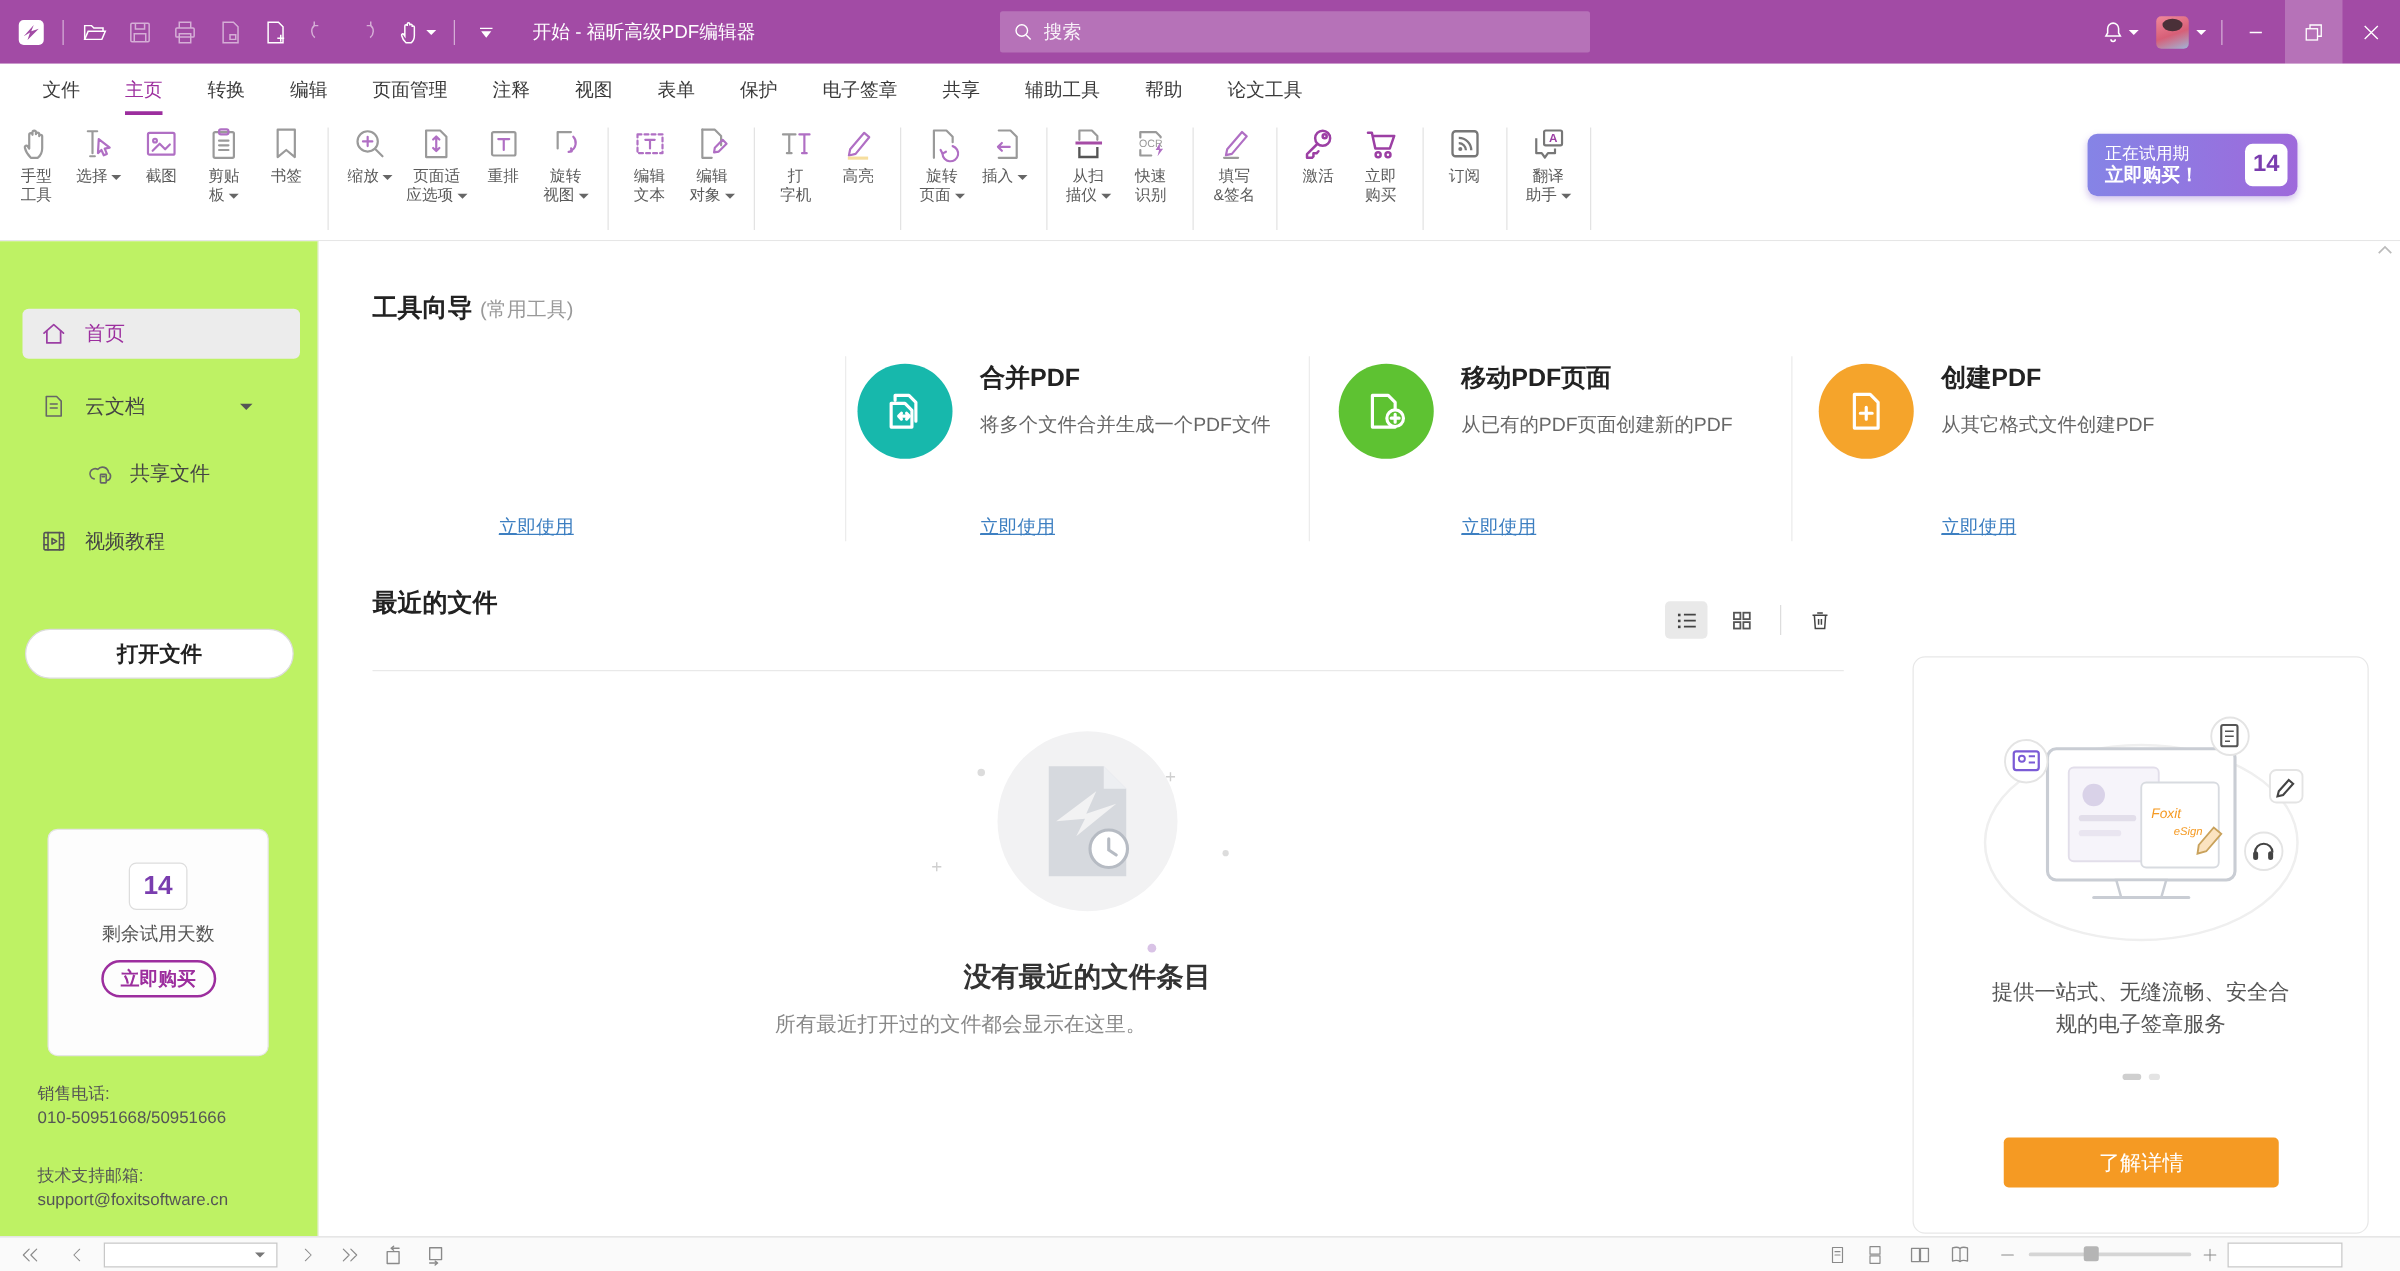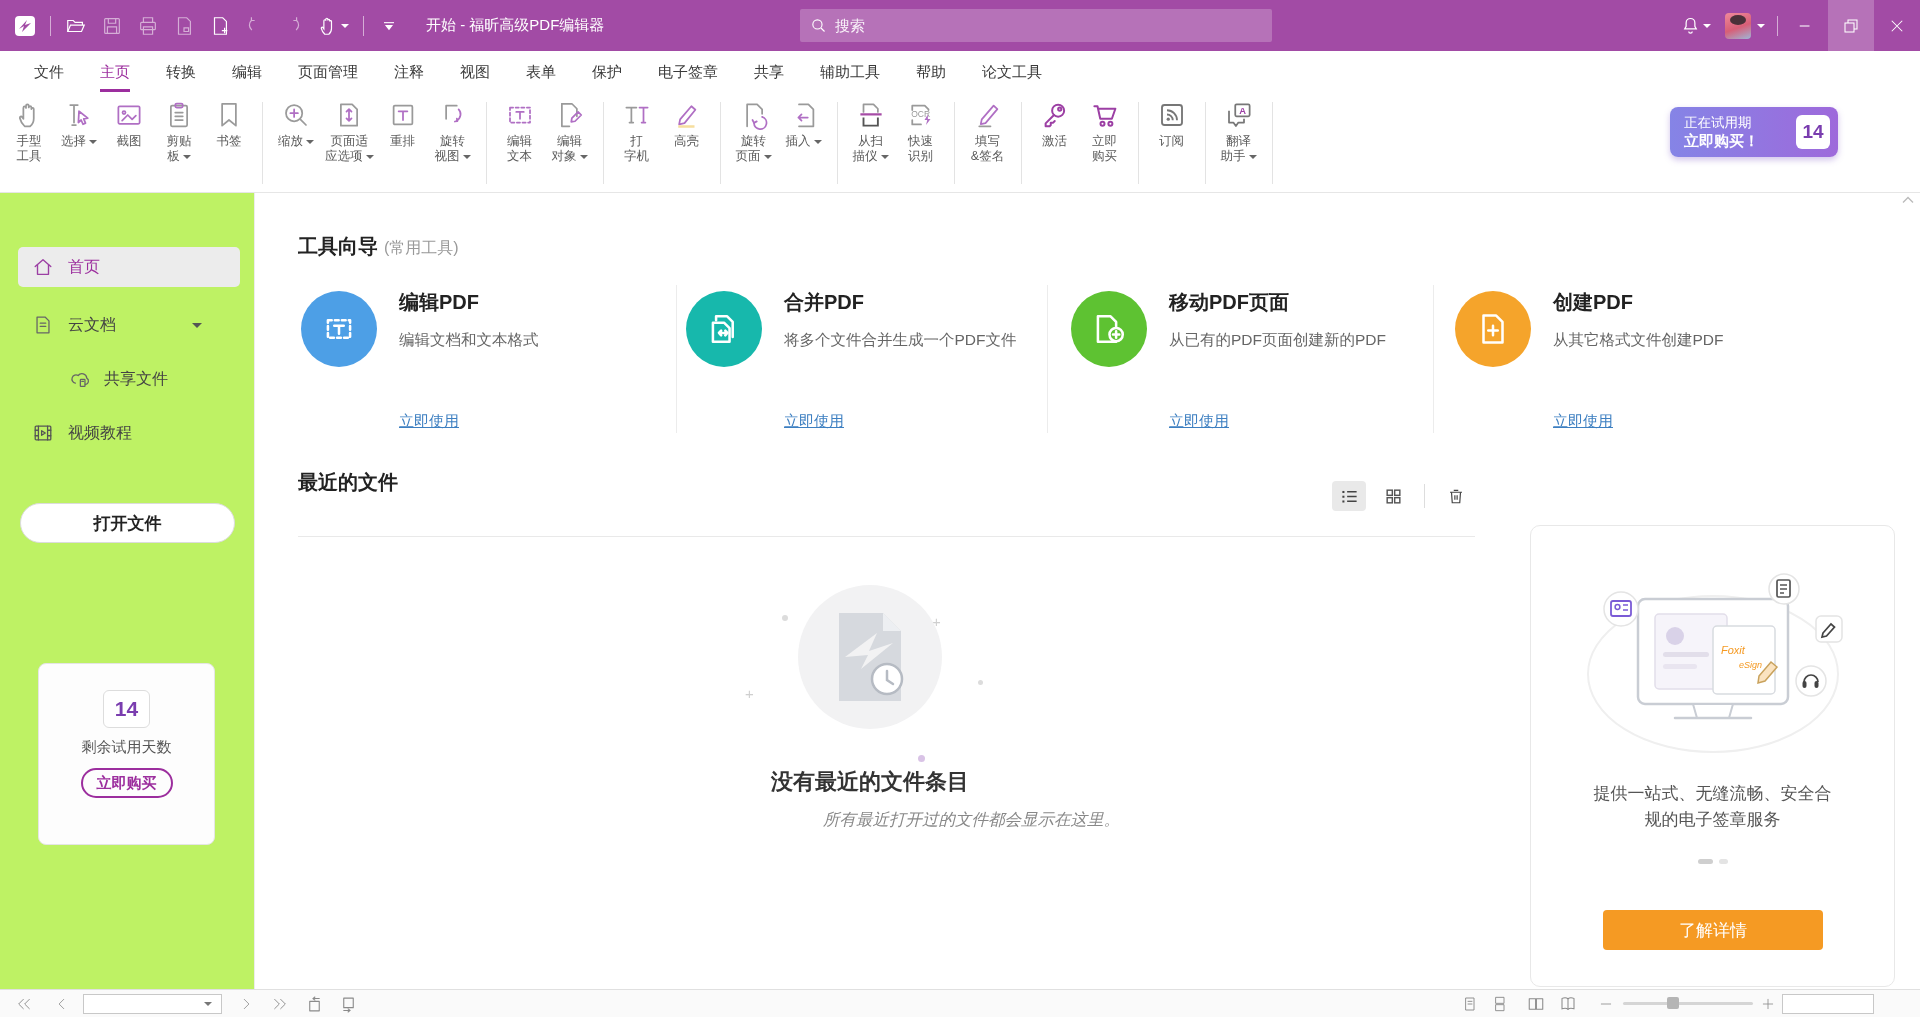--- a/index.html
+++ b/index.html
@@ -87,21 +87,21 @@
   .recent-title{position:absolute;left:43px;top:276px;font-size:20px;font-weight:bold;color:#222;}
   .recent-tools{position:absolute;left:1077px;top:288px;display:flex;align-items:center;gap:10px;}
   .rt-btn{width:34px;height:30px;display:flex;align-items:center;justify-content:center;border-radius:4px;cursor:pointer;}
   .rt-btn.sel{background:#E9E9E9;}
   .rt-sep{width:1px;height:24px;background:#DDD;margin:0 4px;}
   .recent-divider{position:absolute;left:43px;top:343px;width:1177px;height:1px;background:#E9E9E9;}
 
   .empty{position:absolute;left:615px;top:392px;width:0;}
   .empty-circle{position:absolute;left:-72px;top:0;width:144px;height:144px;border-radius:50%;background:#F2F2F3;display:flex;align-items:center;justify-content:center;}
   .empty-title{position:absolute;left:-200px;top:182px;width:400px;text-align:center;font-size:22px;font-weight:bold;color:#333;}
-  .empty-hint{position:absolute;left:-250px;top:224px;width:500px;text-align:right;font-size:16.5px;color:#888;font-style:italic;}
+  .empty-hint{position:absolute;left:-250px;top:224px;width:500px;text-align:left;font-size:16.5px;color:#888;}
   .spark{position:absolute;color:#CFCFCF;font-size:15px;}
   .dot{position:absolute;border-radius:50%;background:#DCDCDC;}
 
   
   .promo{position:absolute;left:1275px;top:332px;width:365px;height:462px;background:#fff;border:1px solid #E8E8E8;border-radius:10px;}
   .promo-illu{position:absolute;left:32px;top:28px;}
   .promo-text{position:absolute;left:0;top:255px;width:100%;text-align:center;font-size:17px;color:#555;line-height:26px;}
   .promo-dots{position:absolute;left:0;top:333px;width:100%;display:flex;justify-content:center;gap:6px;}
   .pdot{height:5px;border-radius:2.5px;}
   .pdot.a{width:15px;background:#CFCFCF;} .pdot.b{width:9px;background:#E4E4E4;}
@@ -543,47 +543,41 @@
       </div>
 
       <div class="open-btn">打开文件</div>
 
       <div class="trial-card">
         <div class="sq">14</div>
         <div class="cap">剩余试用天数</div>
         <div class="buy">立即购买</div>
       </div>
 
+      <div class="contact">
+        <div>销售电话:</div>
+        <div>010-50951668/50951666</div>
+        <div class="blk2">技术支持邮箱:</div>
+        <div style="color:#555;">support@foxitsoftware.cn</div>
+      </div>
     </aside>
 
     <main class="content">
       <div class="scrollhint">
         <svg width="12" height="8" viewBox="0 0 12 8">
             <path d="M1 6.5L6 1.5l5 5" stroke="#BBB" fill="none" stroke-width="1.4"></path>
           </svg>
       </div>
 
       <div class="tools-title">
         <span>工具向导</span><span class="sub">(常用工具)</span>
       </div>
 
       <div class="cards-row">
         <div class="tool-card tc1">
-          <div class="card-inner">
-            <div class="card-icon" style="background: rgb(77, 159, 230);">
-              <svg width="38" height="38" viewBox="0 0 24 24">
-                  <rect x="5" y="6.5" width="14" height="11" stroke-dasharray="2.4 2"></rect>
-                  <path d="M9 10h6M12 10v5"></path>
-                </svg>
-            </div>
-            <div class="card-txt">
-              <div class="ct">编辑PDF</div>
-              <div class="cd">编辑文档和文本格式</div>
-            </div>
-          </div>
           <div class="card-link">立即使用</div>
         </div>
         <div class="tool-card tc2">
           <div class="card-inner">
             <div class="card-icon" style="background: rgb(23, 184, 172);">
               <svg width="38" height="38" viewBox="0 0 24 24">
                   <path d="M7 6.5V4h7l3.5 3.5V17"></path>
                   <path d="M5 8h7l3.5 3.5V20H5z"></path>
                   <path d="M9 14.5h2.3M14.2 14.5H12M12.8 13l1.4 1.5-1.4 1.5M10.2 13l-1.4 1.5 1.4 1.5"></path>
                 </svg>

